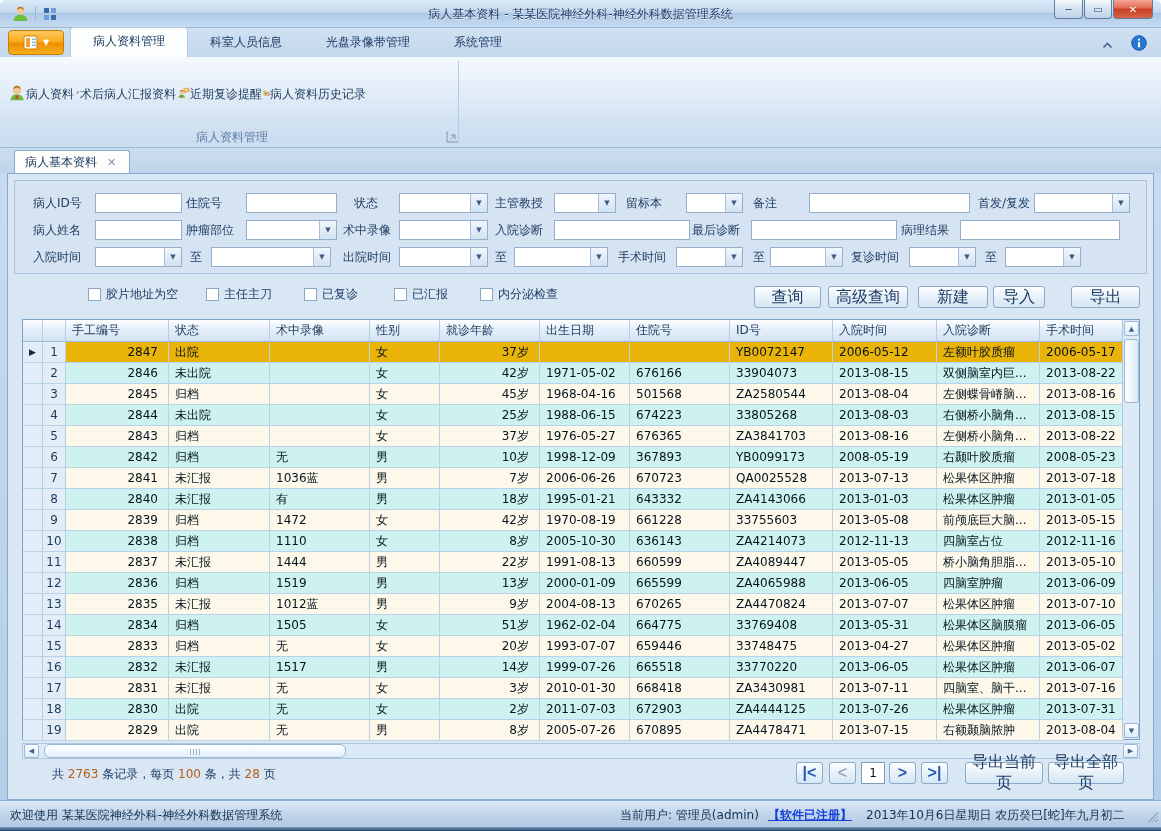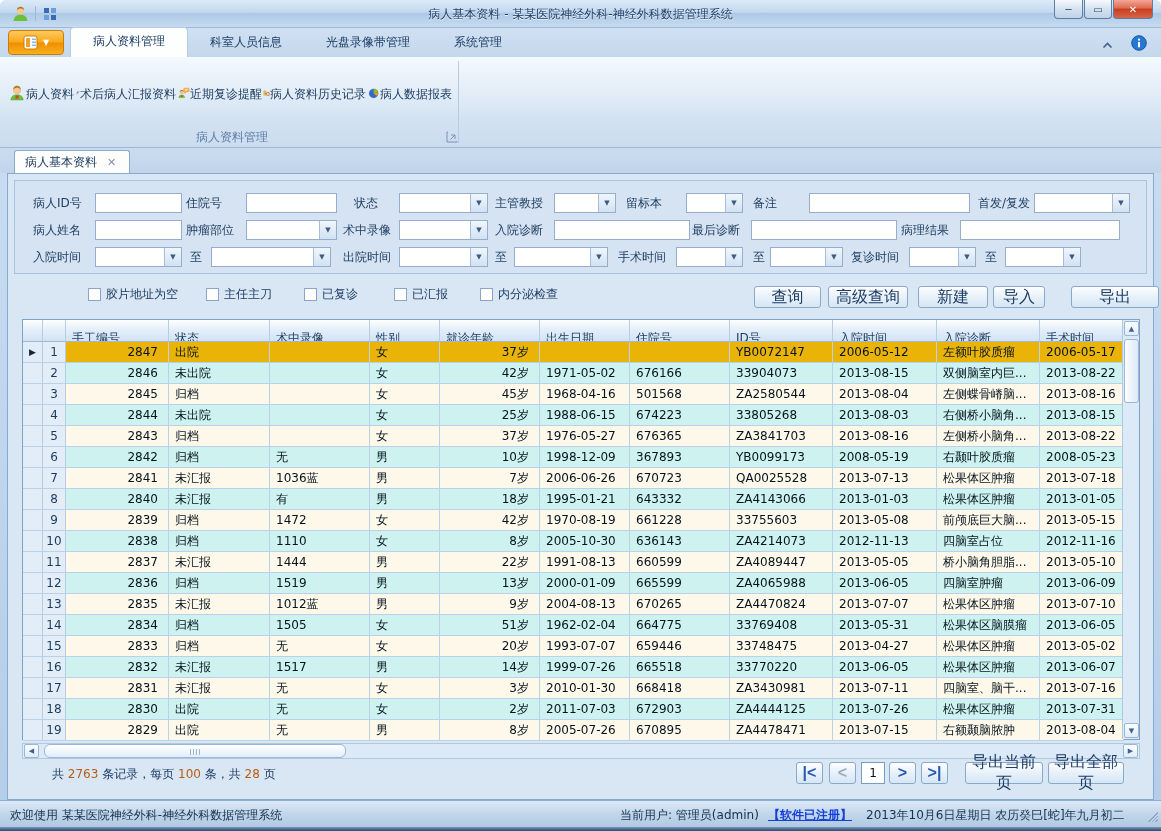--- a/index.html
+++ b/index.html
@@ -47,21 +47,21 @@
   .srow{position:absolute;left:0;width:100%;height:20px}
   
   .cbitem{position:absolute;top:0;display:flex;align-items:center;gap:5px;height:16px}
   .cb{width:13px;height:13px;border:1px solid #8aa6c6;background:#fff}
   .cb .cbin{margin:2px;width:7px;height:7px;background:#ccdcec}
   .btn{border:1px solid #8aa9c9;border-radius:3px;background:linear-gradient(180deg,#fdfeff,#e9f2fa 45%,#d5e6f5);color:#1e3c64;display:flex;align-items:center;justify-content:center;height:22px;font-size:16px}
   .actions .btn{position:absolute;top:0}
   
   .grid{position:absolute;left:14px;top:145px;width:1118px;height:421px;border:1px solid #7ba3c8;background:#fff}
   .ghead{position:absolute;left:0;top:0;height:22px;display:flex;width:1101px;background:linear-gradient(180deg,#ffffff,#e3eefa 45%,#d2e2f2)}
-  .hc{border-right:1px solid #b7cde4;border-bottom:1px solid #9db9d8;padding:8px 6px;line-height:21px;white-space:nowrap;overflow:hidden;color:#1a3a5c}
+  .hc{border-right:1px solid #b7cde4;border-bottom:1px solid #9db9d8;padding:0 6px;line-height:21px;white-space:nowrap;overflow:hidden;color:#1a3a5c}
   .hc.ind{width:20px;padding:0}.hc.num{width:23px;padding:0}
   .gbody{position:absolute;left:0;top:22px;width:1101px}
   .grow{display:flex;height:21px}
   .gc{border-right:1px solid #b9d2e8;border-bottom:1px solid #b9d2e8;padding:0 6px;line-height:20px;white-space:nowrap;overflow:hidden;color:#05131f}
   .gc.ind{width:20px;padding:0;text-align:center;font-size:9px;line-height:21px;color:#12253c;background:#e3edf8;border-right-color:#b7cde4}
   .gc.num{width:23px;padding:0;text-align:center;background:#e3edf8;border-right-color:#b7cde4;color:#1a3a5c}
   .c0{width:103px}.c1{width:101px}.c2{width:100px}.c3{width:70px}.c4{width:100px}.c5{width:90px}.c6{width:100px}.c7{width:103px}.c8{width:104px}.c9{width:103px}.c10{width:84px}
   .ra{text-align:right;padding-right:10px}
   .grow.cyan .gc:not(.ind):not(.num){background:#cdf2ef}
   .grow.cream .gc:not(.ind):not(.num){background:#fdf8e9}
@@ -198,28 +198,20 @@
     </div>
     <div class="rbtn" style="left:263px;width:103px">
       <svg viewBox="0 0 32 32">
           <rect x="3" y="6" width="11" height="5" rx="1.5" fill="#e8b840" stroke="#c89830"></rect>
           <path d="M3 9h11l2 3h13v15H3z" fill="#f0c860" stroke="#c89830"></path>
           <path d="M6.5 19l5-4.5v2.5h4.5v4h-4.5v2.5z" fill="#58b030" stroke="#3a8018" stroke-width="0.5"></path>
           <circle cx="22.5" cy="20" r="6.8" fill="#fff" stroke="#d03020" stroke-width="2.2"></circle>
           <path d="M22.5 16.5v3.8l3 1.8" stroke="#203050" stroke-width="1.6" fill="none"></path>
         </svg>
       <span class="rlbl">病人资料历史记录</span>
-    </div>
-    <div class="rbtn" style="left:368px;width:84px">
-      <svg viewBox="0 0 32 32">
-          <circle cx="15" cy="17" r="12" fill="#3468c8" stroke="#24489a" stroke-width="0.6"></circle>
-          <path d="M15 17V5a12 12 0 0 1 11.6 9z" fill="#88c430" stroke="#5a9018" stroke-width="0.5"></path>
-          <path d="M15 17l11.6-3a12 12 0 0 1-2.6 10z" fill="#f0a020" stroke="#c07808" stroke-width="0.5"></path>
-        </svg>
-      <span class="rlbl">病人数据报表</span>
     </div>
     <div class="rgroup-label">病人资料管理</div>
     <span class="rlauncher"><svg viewBox="0 0 12 12" width="12" height="12">
           <path d="M2 1h-1v10h10v-1" fill="none" stroke="#7a94b4"></path>
           <path d="M5 4h4v4M9 4L4.5 8.5" stroke="#7a94b4" fill="none"></path>
         </svg></span>
     <div class="rsep"></div>
   </div>
 
   <div class="docbar">
@@ -345,21 +337,21 @@
         </label>
       <label class="cbitem" style="left:472px">
           <span class="cb"><span class="cbin"></span></span>
           <span>内分泌检查</span>
         </label>
       <span class="actions">
         <button class="btn" style="left:746px;width:67px">查询</button>
         <button class="btn" style="left:820px;width:80px">高级查询</button>
         <button class="btn" style="left:910px;width:70px">新建</button>
         <button class="btn" style="left:985px;width:52px">导入</button>
-        <button class="btn" style="left:1063px;width:88px">导出</button>
+        <button class="btn" style="left:1063px;width:69px">导出</button>
       </span>
     </div>
 
     <div class="grid">
       <div class="ghead">
         <div class="hc ind"></div>
         <div class="hc num"></div>
       <div class="hc c0">手工编号</div>
           <div class="hc c1">状态</div>
           <div class="hc c2">术中录像</div>

